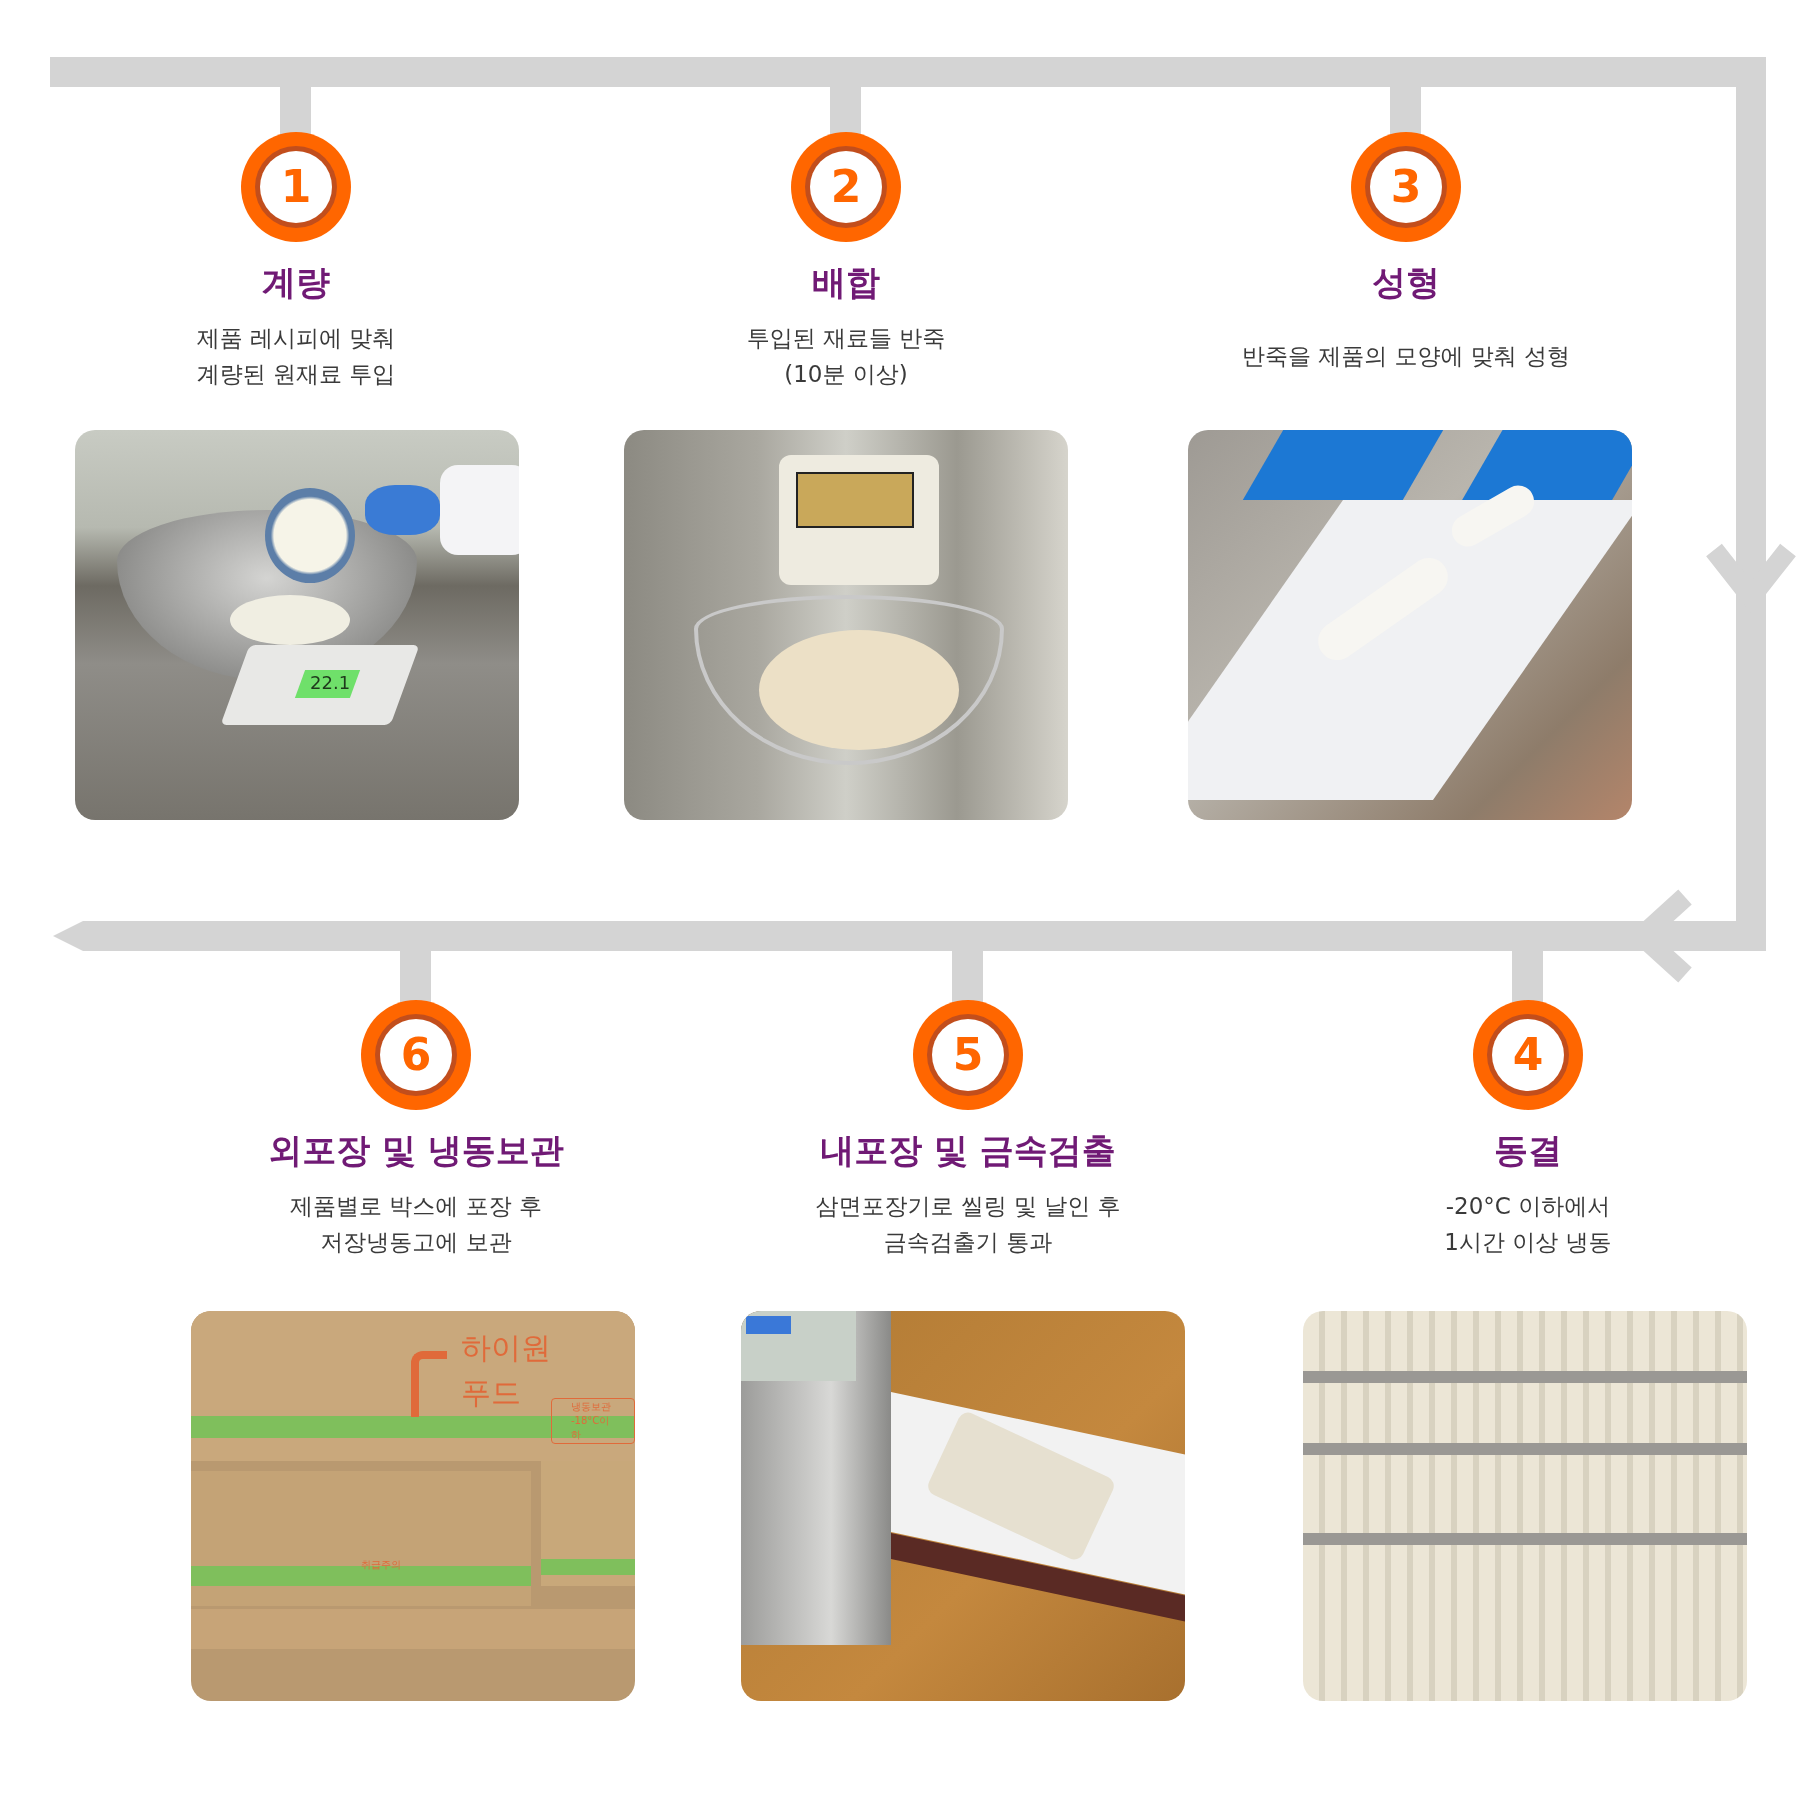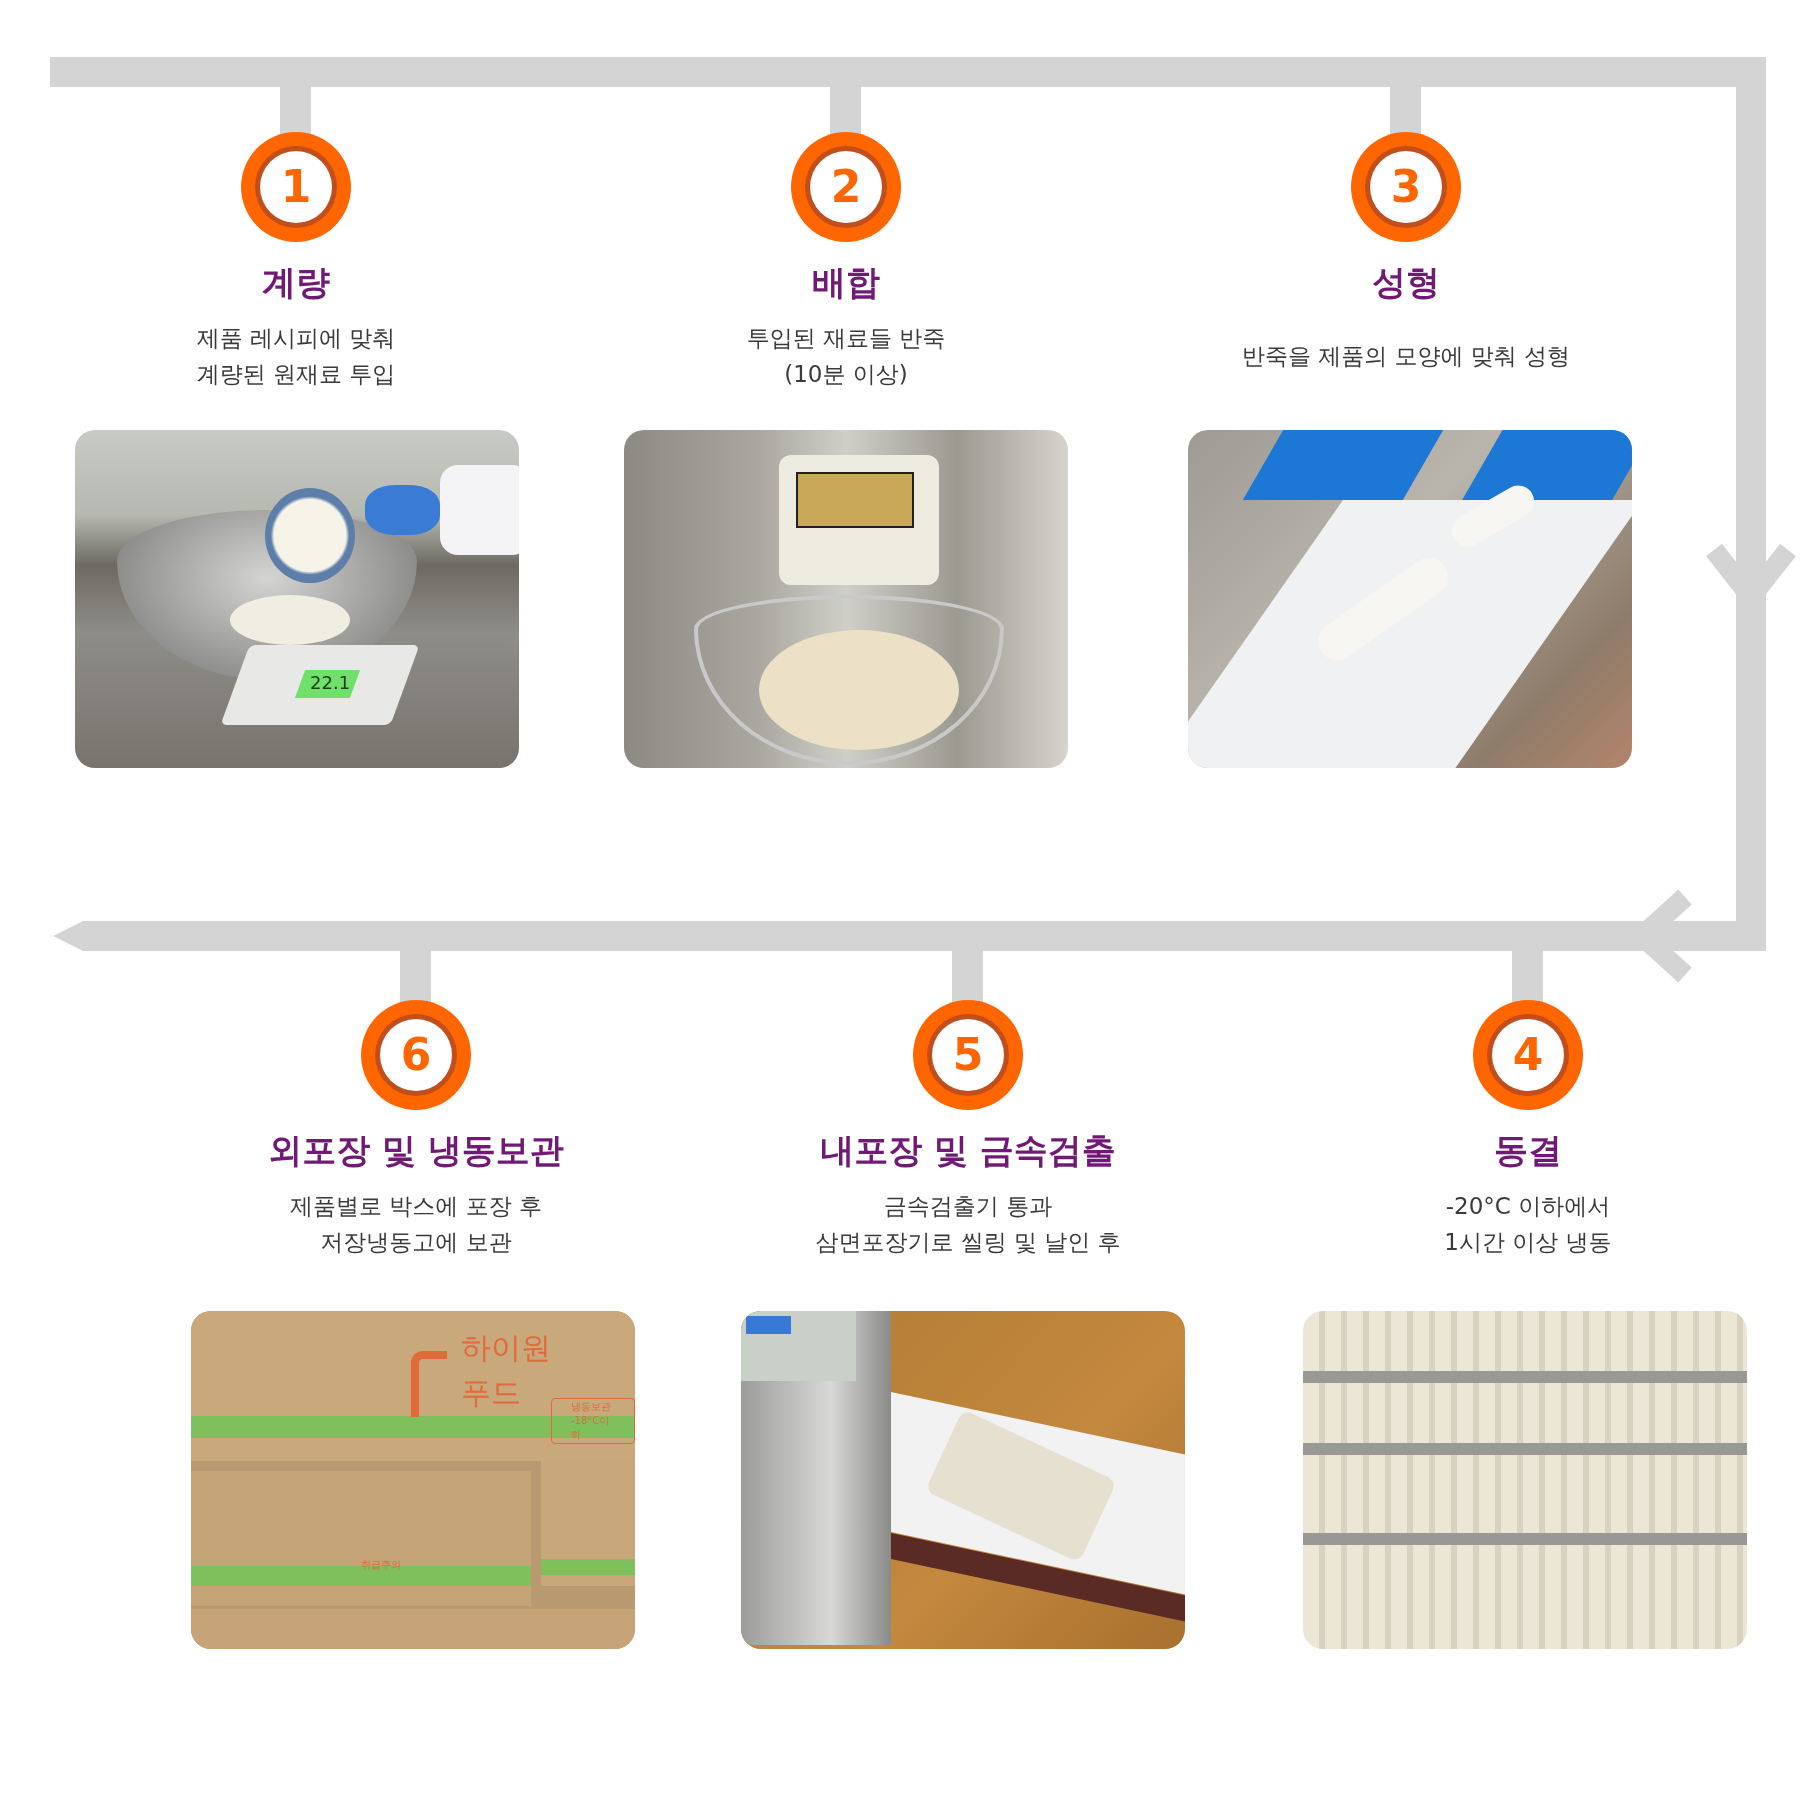--- a/index.html
+++ b/index.html
@@ -10,21 +10,21 @@
   .step { position: absolute; width: 460px; text-align: center; }
   .badge { width: 110px; height: 110px; border-radius: 50%; background: #ff6600; margin: 0 auto; position: relative; }
   .badge-inner { position: absolute; left: 14px; top: 14px; width: 82px; height: 82px; border-radius: 50%;
                  background: #c24e1c; }
   .badge-core { position: absolute; left: 5px; top: 5px; width: 72px; height: 72px; border-radius: 50%;
                 background: #ffffff; color: #ff6600; font-weight: bold; font-size: 44px; line-height: 72px;
                 font-family: "DejaVu Sans", "Liberation Sans", sans-serif; text-align: center; }
   .title { color: #701a75; font-weight: bold; font-size: 34px; margin-top: 18px; line-height: 44px; }
   .desc { color: #3a3a3a; font-size: 23px; line-height: 36px; margin-top: 16px; min-height: 72px; }
   .desc.single { padding-top: 18px; min-height: 54px; }
-  .photo { position: absolute; width: 444px; height: 338px; border-radius: 20px; overflow: hidden; }
+  .photo { position: absolute; width: 444px; height: 390px; border-radius: 20px; overflow: hidden; }
   .photo .cap { position: absolute; font-family: "DejaVu Sans", sans-serif; }
 </style>
 </head>
 <body>
 
 <div class="track" style="left:50px; top:57px; width:1716px; height:30px;"></div>
 <div class="track" style="left:1736px; top:57px; width:30px; height:894px;"></div>
 <div class="track" style="left:83px; top:921px; width:1683px; height:30px;"></div>
 
 <div class="track" style="left:280px; top:87px; width:31px; height:50px;"></div>
@@ -129,22 +129,22 @@
 </div>
 
 <div class="step" style="left:738px; top:1000px;">
   <div class="badge">
     <div class="badge-inner">
         <div class="badge-core">5</div>
       </div>
   </div>
   <div class="title">내포장 및 금속검출</div>
   <div class="desc">
-    <div>금속검출기 통과</div>
-      <div>삼면포장기로 씰링 및 날인 후</div>
+    <div>삼면포장기로 씰링 및 날인 후</div>
+      <div>금속검출기 통과</div>
   </div>
 </div>
 <div class="photo" style="left:741px; top:1311px; background:linear-gradient(135deg,#b07a34 0%,#c4883e 60%,#a8702e 100%);">
   <div style="position:absolute; left:0; top:0; width:150px; height:334px; background:linear-gradient(90deg,#9c9c9a,#d8d8d6 60%,#8a8a88);"></div>
   <div style="position:absolute; left:0; top:0; width:115px; height:70px; background:#c8d0c8;"></div>
   <div style="position:absolute; left:5px; top:5px; width:45px; height:18px; background:#3a78d8;"></div>
   <div style="position:absolute; left:150px; top:115px; width:320px; height:140px; background:#f2f2f2; transform:skewY(12deg);"></div>
   <div style="position:absolute; left:150px; top:255px; width:310px; height:26px; background:#5a2a24; transform:skewY(12deg);"></div>
   <div style="position:absolute; left:195px; top:130px; width:170px; height:90px; border-radius:10px; background:#e6e0d0; transform:rotate(25deg);"></div>
 </div>

